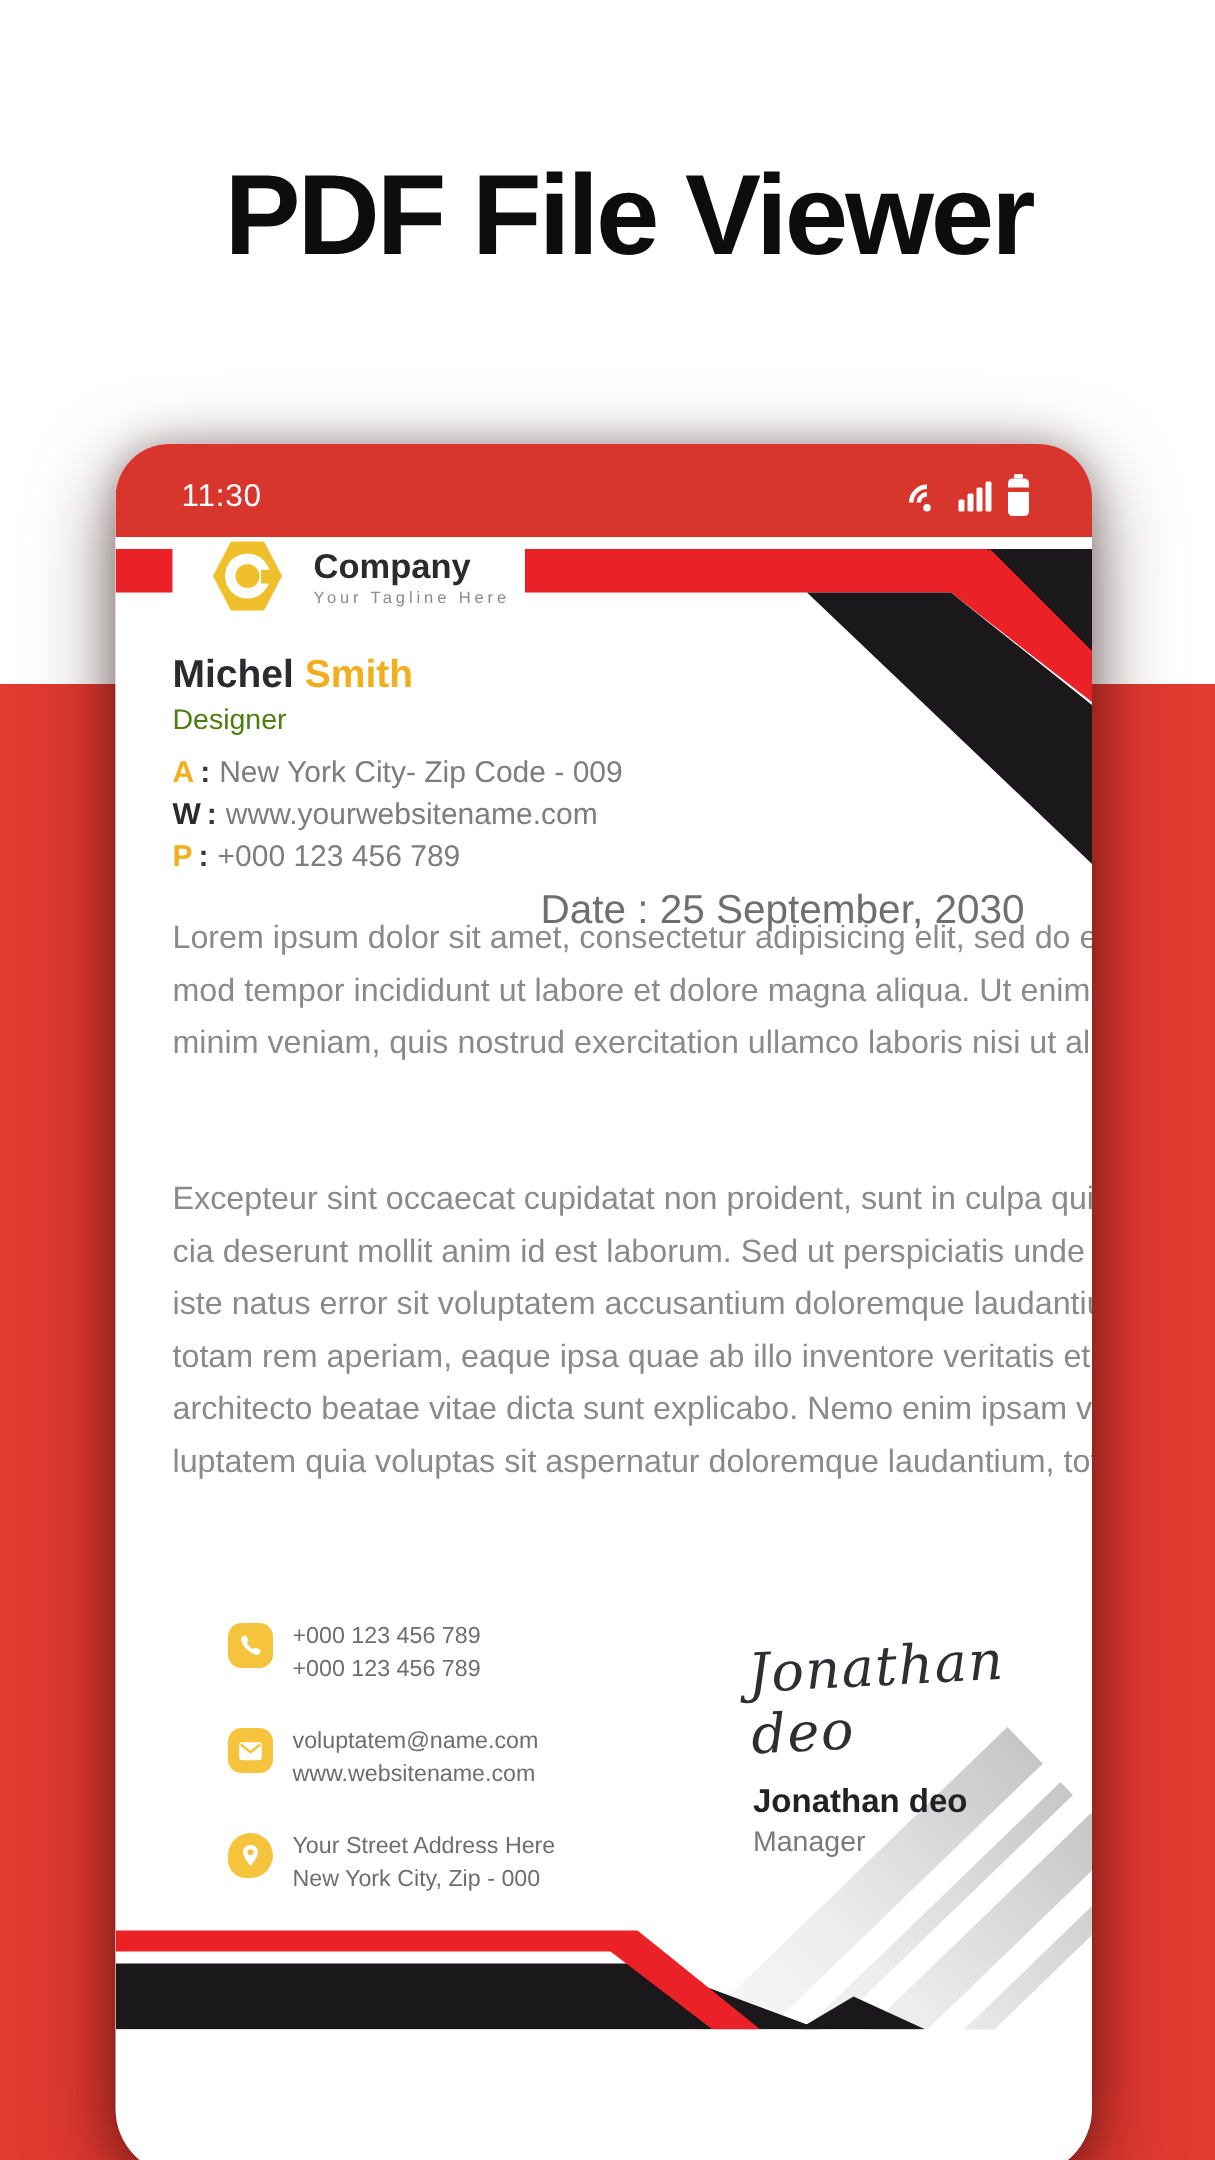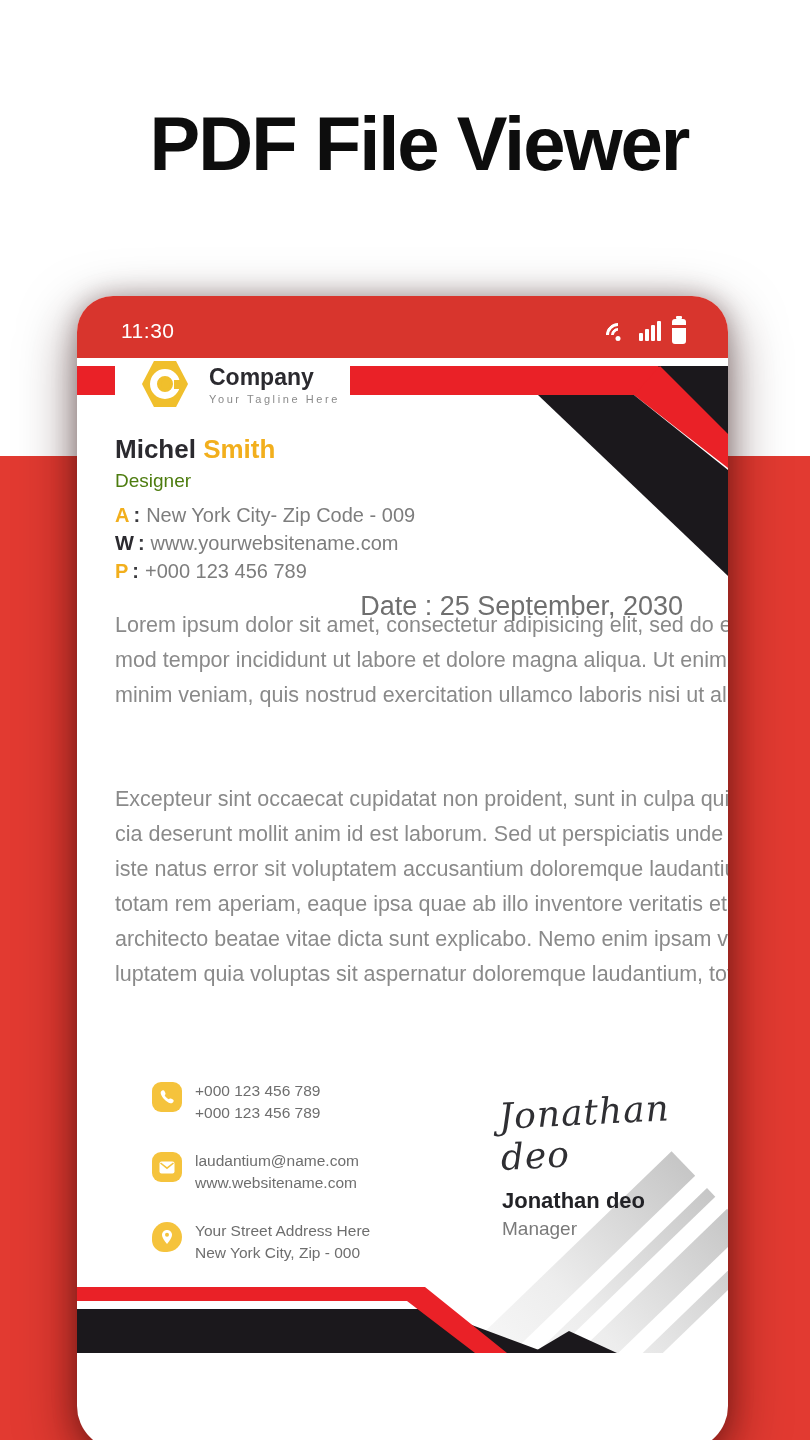--- a/index.html
+++ b/index.html
@@ -211,21 +211,21 @@
           </div>
         </div>
         <div class="fc-row">
           <span class="fc-icon">
             <svg width="16" height="13" viewBox="0 0 16 13">
                 <rect x="0.5" y="0.5" width="15" height="12" rx="2" fill="#ffffff"></rect>
                 <polyline points="1.5,2 8,7.2 14.5,2" fill="none" stroke="#f5c33c" stroke-width="1.6"></polyline>
               </svg>
           </span>
           <div class="fc-lines">
-            <div>laudantium@name.com</div>
+            <div>voluptatem@name.com</div>
             <div>www.websitename.com</div>
           </div>
         </div>
         <div class="fc-row">
           <span class="fc-icon pin">
             <svg width="14" height="16" viewBox="0 0 14 16">
                 <path d="M7 1 C10 1 12 3.2 12 6 C12 9 7 15 7 15 C7 15 2 9 2 6 C2 3.2 4 1 7 1 Z" fill="#ffffff"></path>
                 <circle cx="7" cy="5.8" r="2" fill="#f5c33c"></circle>
               </svg>
           </span>

